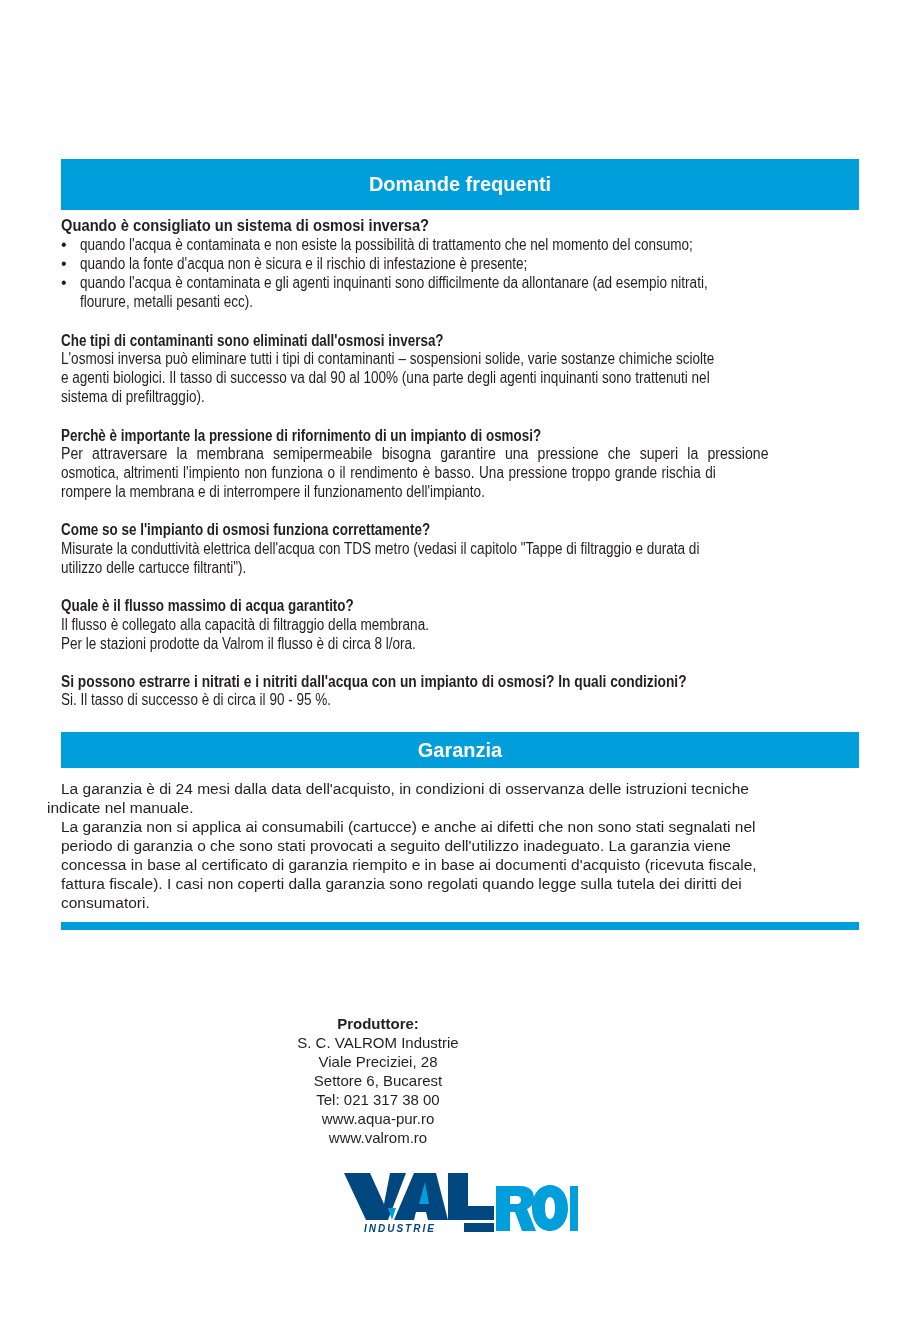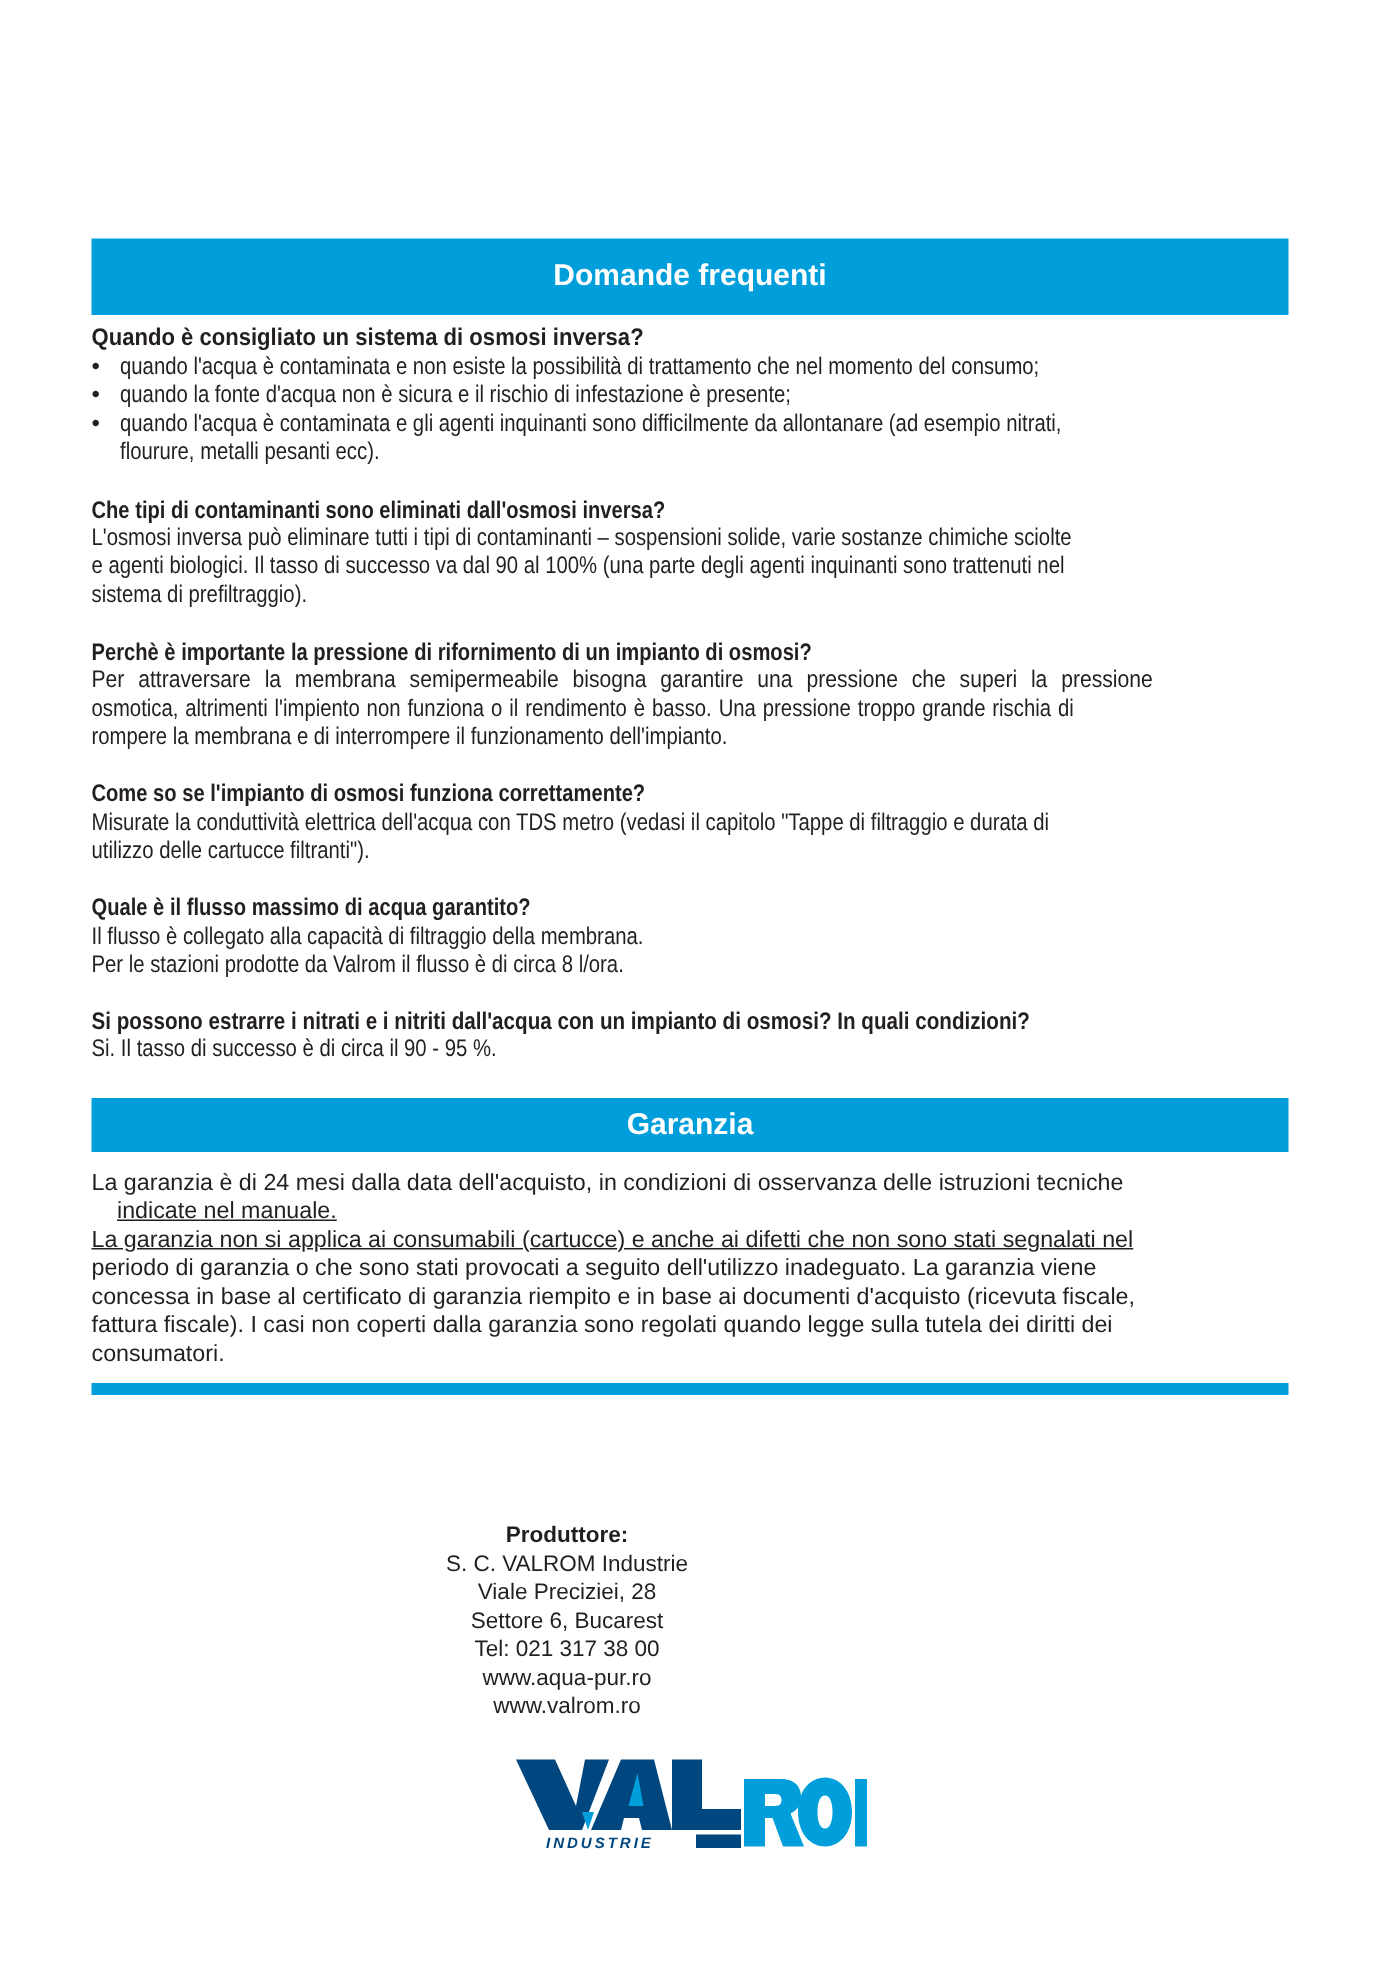--- a/index.html
+++ b/index.html
@@ -56,22 +56,22 @@
 <div class="line cond" style="left:61px;top:634px;transform:scaleX(0.846);">Per le stazioni prodotte da Valrom il flusso è di circa 8 l/ora.</div>
 
 <div class="line cond-b" style="left:61px;top:672px;transform:scaleX(0.86);">Si possono estrarre i nitrati e i nitriti dall'acqua con un impianto di osmosi? In quali condizioni?</div>
 <div class="line cond" style="left:61px;top:690px;transform:scaleX(0.846);">Si. Il tasso di successo è di circa il 90 - 95 %.</div>
 
 <div class="bar" style="top:732px;height:36px;">
   <div class="bar-title">Garanzia</div>
 </div>
 
 <div class="line wide" style="left:61px;top:779px;">La garanzia è di 24 mesi dalla data dell'acquisto, in condizioni di osservanza delle istruzioni tecniche</div>
-<div class="line wide" style="left:78px;top:798px;text-decoration:underline;">indicate nel manuale.</div>
-<div class="line wide" style="left:61px;top:817px;text-decoration:underline;">La garanzia non si applica ai consumabili (cartucce) e anche ai difetti che non sono stati segnalati nel</div>
+<div class="line wide" style="left:47px;top:798px;">indicate nel manuale.</div>
+<div class="line wide" style="left:61px;top:817px;">La garanzia non si applica ai consumabili (cartucce) e anche ai difetti che non sono stati segnalati nel</div>
 <div class="line wide" style="left:61px;top:836px;">periodo di garanzia o che sono stati provocati a seguito dell'utilizzo inadeguato. La garanzia viene</div>
 <div class="line wide" style="left:61px;top:855px;">concessa in base al certificato di garanzia riempito e in base ai documenti d'acquisto (ricevuta fiscale,</div>
 <div class="line wide" style="left:61px;top:874px;">fattura fiscale). I casi non coperti dalla garanzia sono regolati quando legge sulla tutela dei diritti dei</div>
 <div class="line wide" style="left:61px;top:893px;">consumatori.</div>
 
 <div class="bar" style="top:922px;height:8px;"></div>
 
 <div class="producer" style="top:1014px;">
   <span class="pline ptitle">Produttore:</span>
   <span class="pline">S. C. VALROM Industrie</span>

